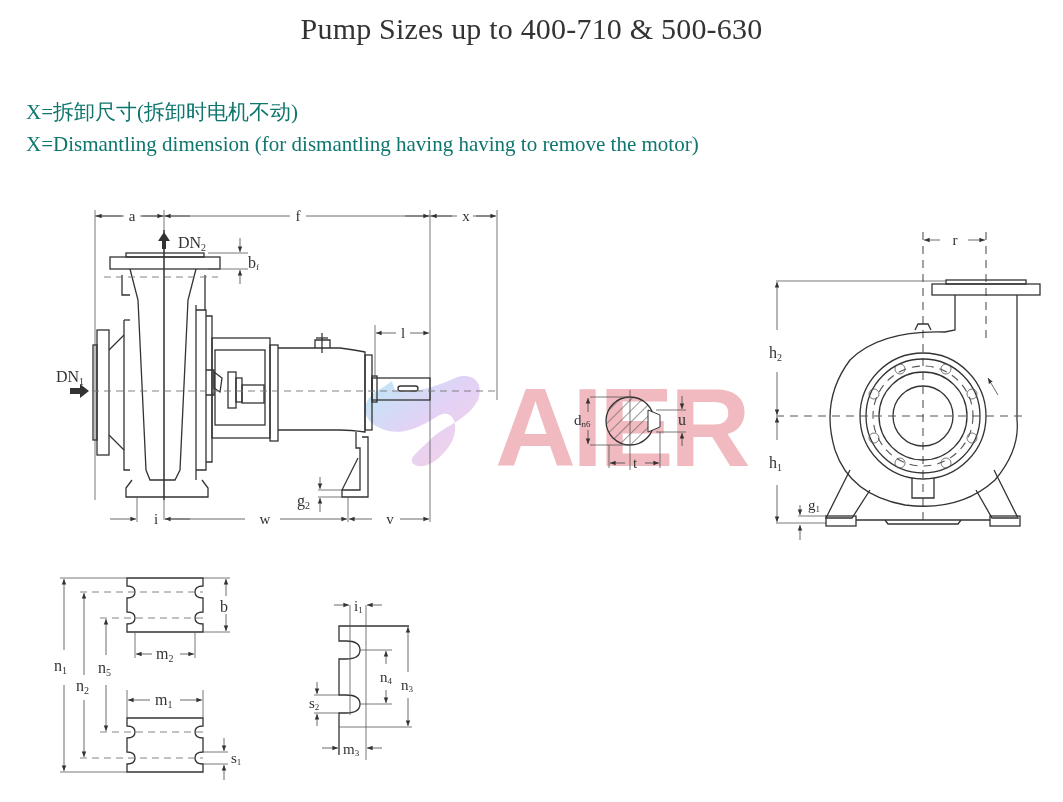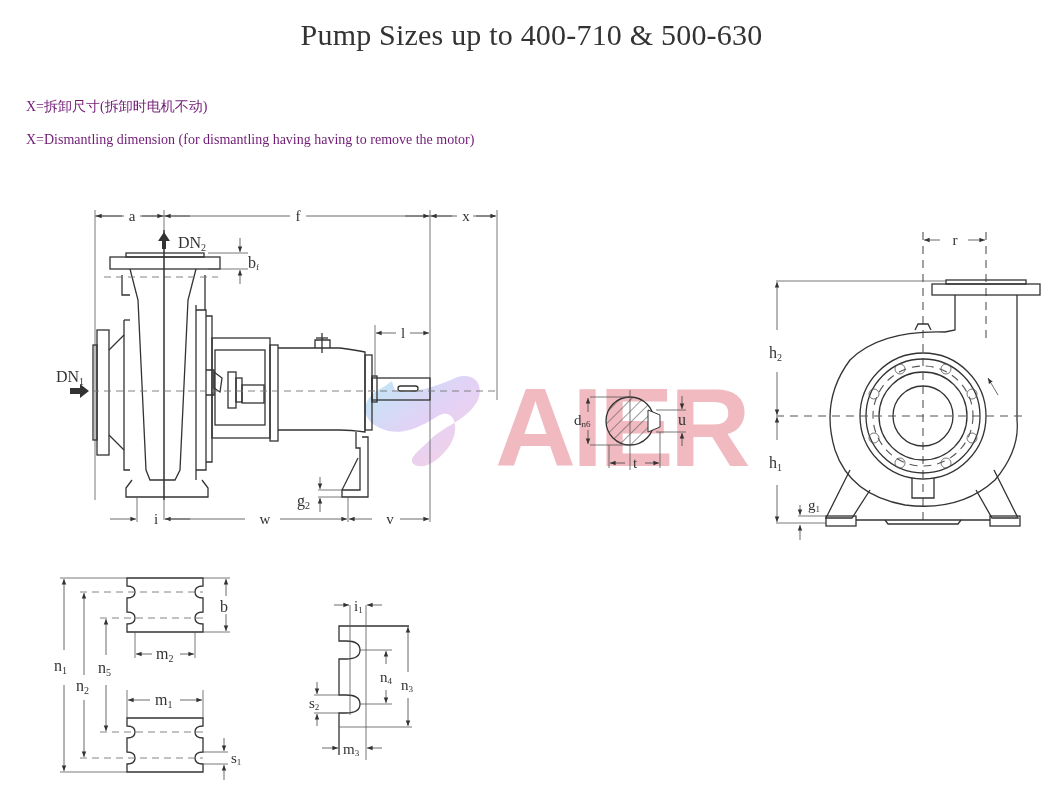--- a/index.html
+++ b/index.html
@@ -1,20 +1,20 @@
 <!DOCTYPE html>
 <html><head>
 <meta charset="utf-8">
 <style>
   html, body { margin: 0; padding: 0; background: #ffffff; }
   body { width: 1063px; height: 802px; position: relative; overflow: hidden;
          font-family: "Liberation Serif", "DejaVu Serif", serif; color: #2a2a2a; }
-  .title { position: absolute; left: 0; width: 1063px; top: 18px; text-align: center;
+  .title { position: absolute; left: 0; width: 1063px; top: 12px; text-align: center;
            font-size: 30px; color: #333; letter-spacing: 0.2px; }
-  .note { position: absolute; left: 26px; font-size: 14px; color: #701a75; }
+  .note { position: absolute; left: 26px; font-size: 21px; color: #0f766e; }
   .note1 { top: 98px; }
   .note2 { top: 132px; }
   svg.drawing { position: absolute; left: 0; top: 0; }
   svg text { font-family: "Liberation Serif", "DejaVu Serif", serif; fill: #333; }
   .ln { stroke: #333; stroke-width: 1.3; fill: none; }
   .thin { stroke: #555; stroke-width: 0.8; fill: none; }
   .dash { stroke: #777; stroke-width: 0.9; fill: none; stroke-dasharray: 7 5; }
   .dashc { stroke: #555; stroke-width: 1.1; fill: none; stroke-dasharray: 8 6; }
   .dim { stroke: #444; stroke-width: 0.8; fill: none; }
 </style>

